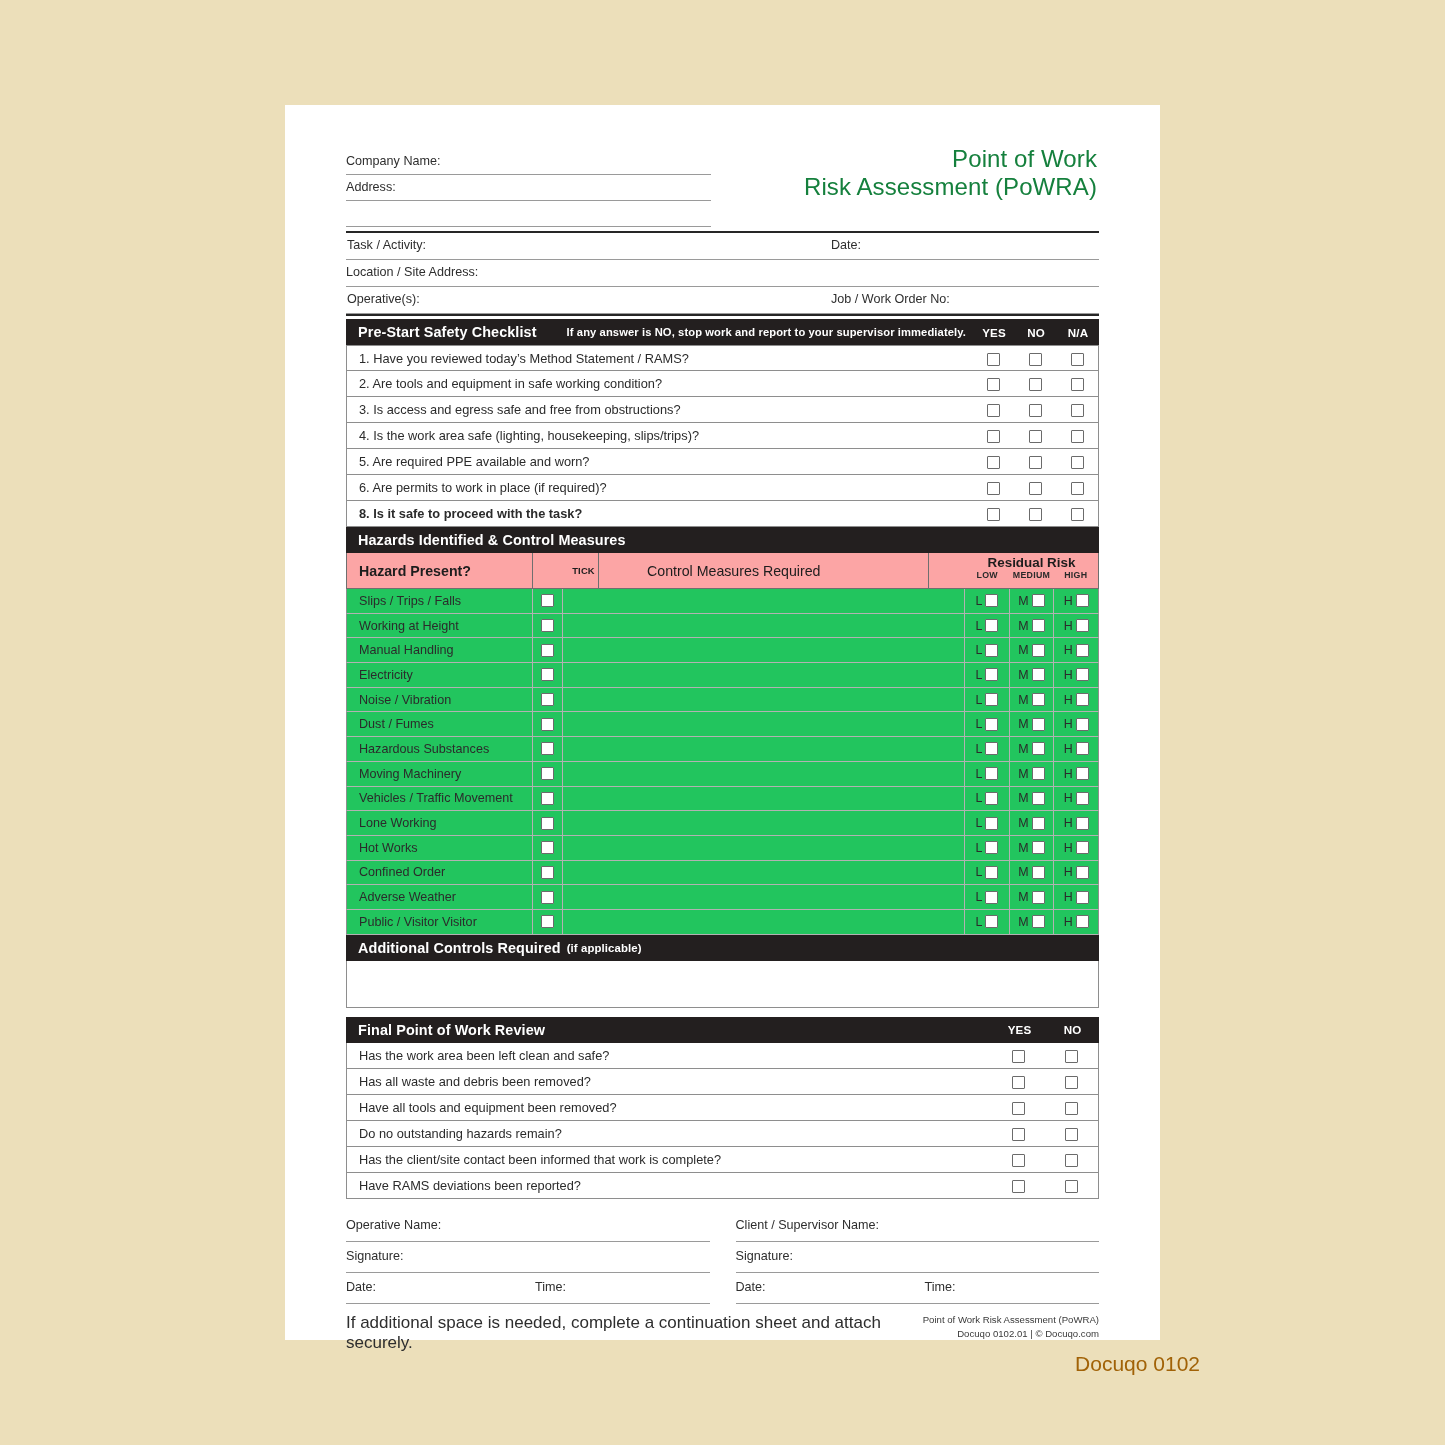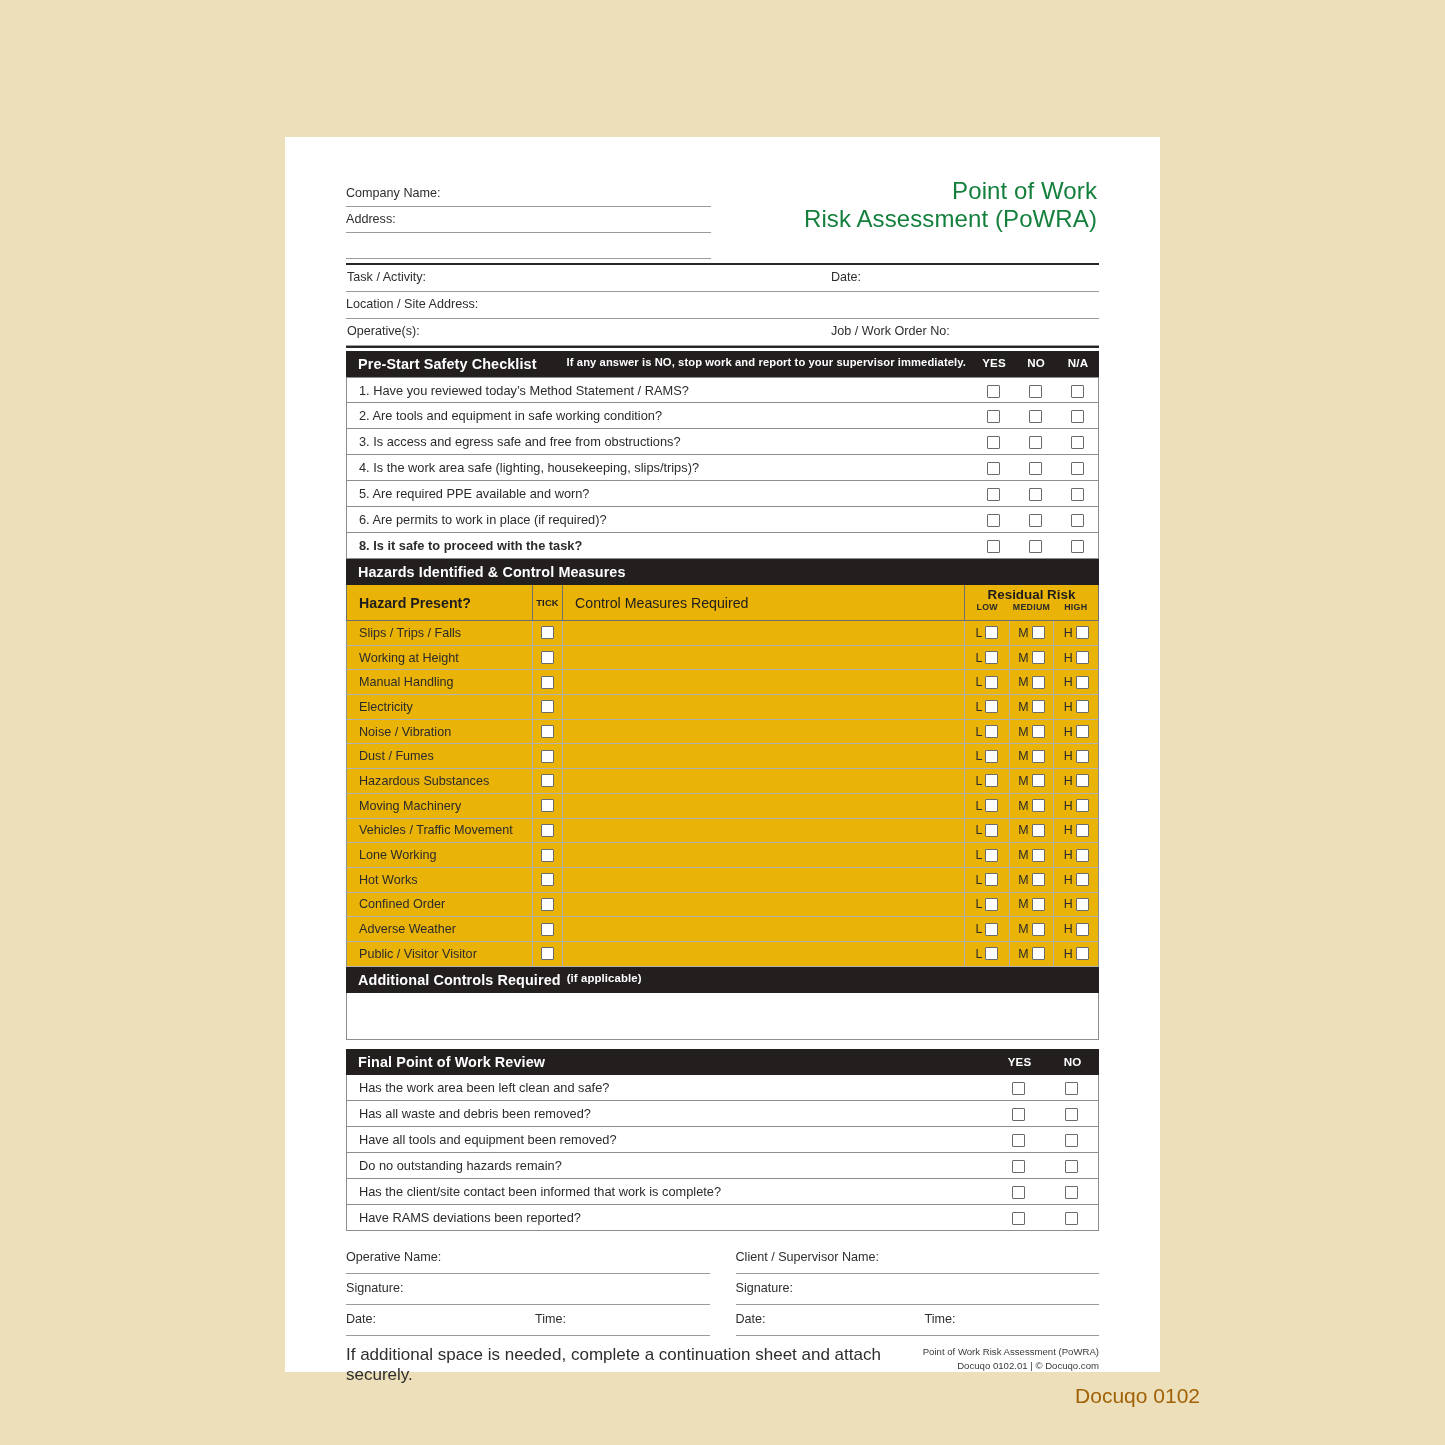--- a/index.html
+++ b/index.html
@@ -2,21 +2,21 @@
 <html><head>
 <meta charset="utf-8">
 <style>
   * { box-sizing: border-box; margin: 0; padding: 0; }
   html, body {
     width: 1445px; height: 1445px;
     background: #ecdfba;
     font-family: "Liberation Sans", sans-serif;
     overflow: hidden;
   }
-  #stage { position: relative; width: 1445px; height: 1204px; margin-top: 32px; }
+  #stage { position: relative; width: 1445px; height: 1204px; }
 
   .page {
     position: absolute;
     left: 285px; top: 105px;
     width: 875px; height: 1235px;
     background: #ffffff;
   }
 
   .inner {
     position: absolute;
@@ -52,21 +52,21 @@
     line-height: 25px; white-space: nowrap;
   }
   .splitline { display: flex; }
   .splitline > div { border-bottom: 1.2px solid #9a9a9a; height: 27px; font-size:12.6px; color:#2e2e2e; line-height:25px; }
 
   
   .barhead {
     background: #231f1f; color: #ffffff;
     font-size: 14.4px; font-weight: bold;
     padding: 5px 0 5px 12px;
-    display: flex; 
+    display: flex; align-items: center;
     letter-spacing: .1px;
   }
   .barhead .sub { font-size: 11.4px; font-weight: bold; }
   .barhead .note {
     font-size: 11.2px; font-weight: bold; margin-left: 30px;
   }
 
   .cbcol { width: 42px; text-align: center; flex: 0 0 42px; }
   .cbcol.h { font-size: 11.6px; font-weight: bold; }
 
@@ -87,45 +87,46 @@
     width: 13px; height: 13px;
     border: 1.4px solid #6b6b6b;
     background: #fff;
     vertical-align: middle;
     border-radius: 1px;
   }
 
   
   .hz-headrow {
     display: flex;
-    background: #eab308;
+    background: #fca5a5;
     border-left: 1.3px solid #6f6f6f;
     border-right: 1.3px solid #6f6f6f;
     border-bottom: 1.3px solid #6f6f6f;
     height: 36px;
+    gap: 36px;
   }
   .hz-c-name  { width: 186px; flex: 0 0 186px; border-right: 1.3px solid #6f6f6f; display:flex; align-items:center; padding-left: 12px; }
   .hz-c-tick  { width: 30px;  flex: 0 0 30px;  border-right: 1.3px solid #6f6f6f; display:flex; align-items:center; justify-content:center; }
   .hz-c-ctrl  { flex: 1;                        border-right: 1.3px solid #6f6f6f; display:flex; align-items:center; padding-left: 12px; }
   .hz-c-risk  { width: 133px; flex: 0 0 133px; }
 
   .hz-headrow .hz-c-name { font-size: 14.2px; font-weight: bold; color:#1d1d1d; }
   .hz-headrow .hz-c-tick { font-size: 9.4px; font-weight: bold; color:#1d1d1d; letter-spacing:.2px;}
   .hz-headrow .hz-c-ctrl { font-size: 14.2px; font-weight: normal; color:#1d1d1d; }
   .hz-risk-title { text-align:center; font-size: 13.4px; font-weight:bold; color:#1d1d1d; padding-top:2px; }
   .hz-risk-subs { display:flex; }
   .hz-risk-subs span { flex:1; text-align:center; font-size:8.8px; font-weight:bold; color:#2a2a2a; letter-spacing:.3px; }
 
   .hz-row {
     display: flex;
     border-left: 1.3px solid #8e8e8e;
     border-right: 1.3px solid #8e8e8e;
     border-bottom: 1.2px solid #b2b2b2;
     height: 24.7px;
-    background: #eab308;
+    background: #22c55e;
   }
   .hz-row .hz-c-name { font-size: 12.6px; color:#2b2b2b; border-right: 1.2px solid #b2b2b2; white-space: nowrap; }
   .hz-row .hz-c-tick { border-right: 1.2px solid #b2b2b2; }
   .hz-row .hz-c-ctrl { border-right: 1.2px solid #b2b2b2; }
   .hz-row .hz-c-risk { display:flex; }
   .riskcell { flex:1; display:flex; align-items:center; justify-content:center; gap:3px; font-size:12.4px; color:#2b2b2b; }
   .riskcell + .riskcell { border-left: 1.2px solid #b2b2b2; }
 
   
   .addbox {

